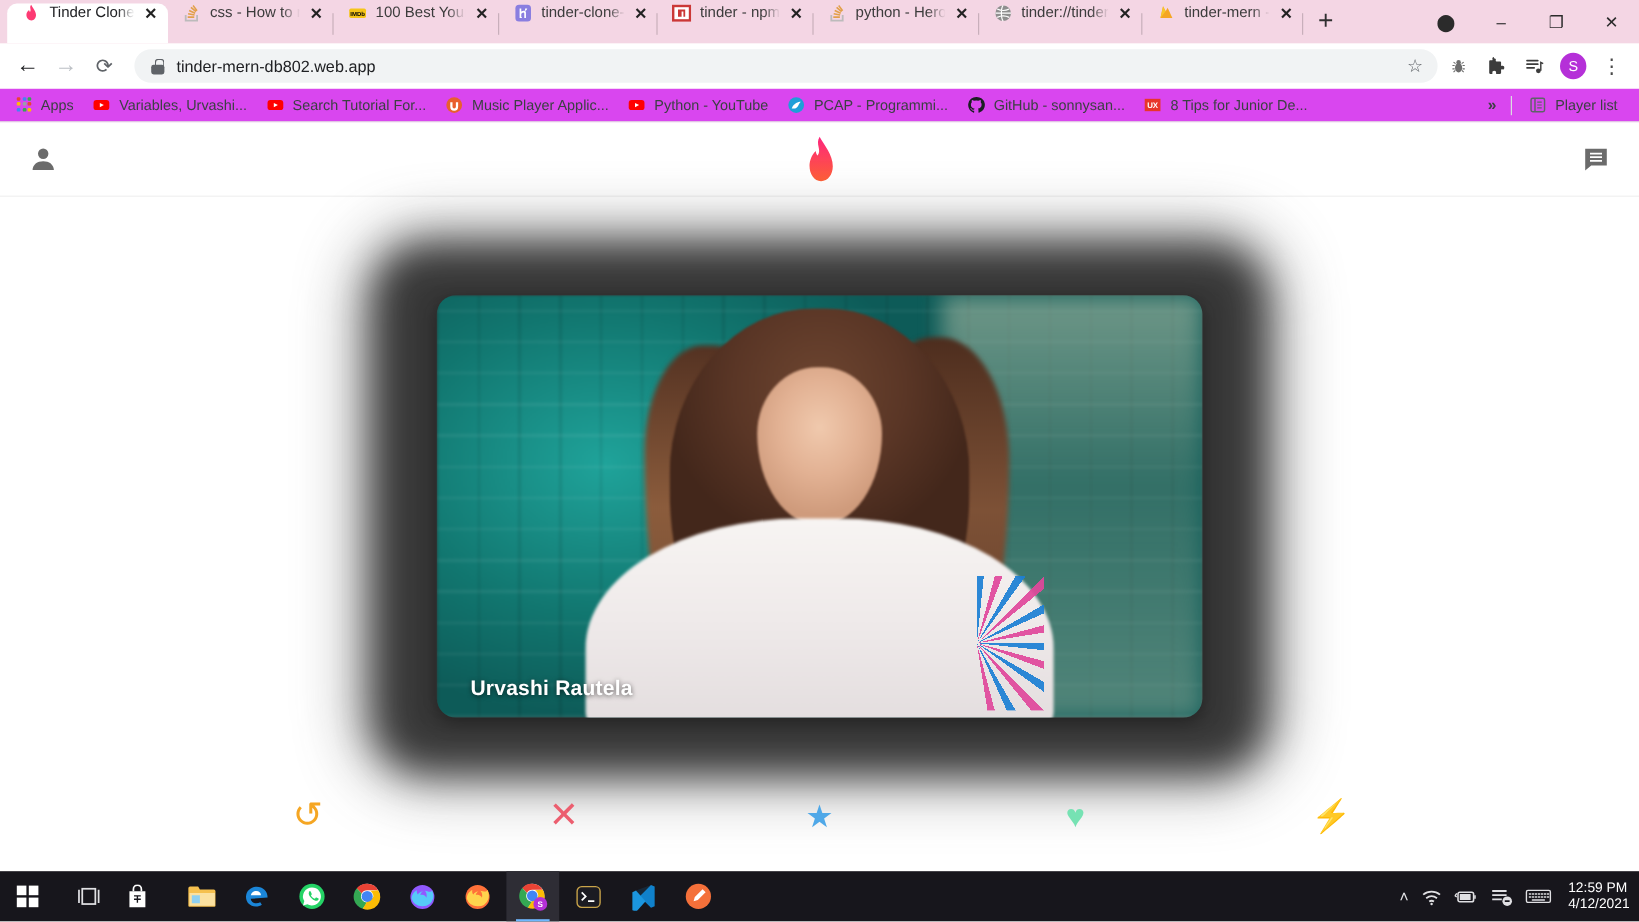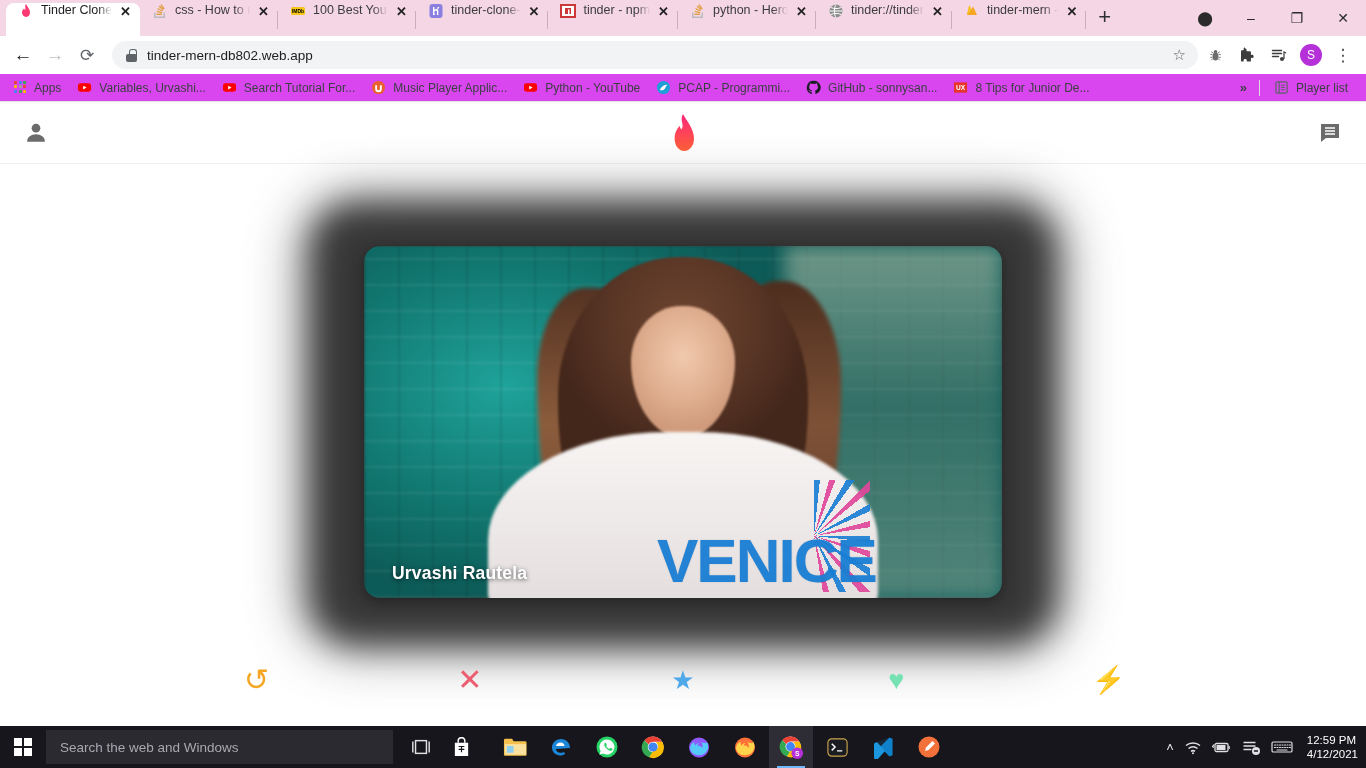--- a/index.html
+++ b/index.html
@@ -481,21 +481,20 @@
         <div class="swipe-card">
           <div class="photo">
             <div class="photo-bg"></div>
             <div class="photo-bg2"></div>
             <div class="fig-hair-l"></div>
             <div class="fig-hair-r"></div>
             <div class="fig-hair"></div>
             <div class="fig-face"></div>
             <div class="fig-body"></div>
             <div class="sunburst"></div>
-            <div class="venice">VENICE</div>
           </div>
           <div class="card-name">Urvashi Rautela</div>
         </div>
       </div>
     </div>
 
     <div class="swipe-row">
       <div class="swipe-btn">
         <span class="sb-ico" style="color:#f5a623;">↺</span>
       </div>
@@ -517,23 +516,20 @@
 </div>
 
 <div class="taskbar">
   <div class="startbtn">
     <span class="winlogo">
         <i></i>
         <i></i>
         <i></i>
         <i></i>
       </span>
-  </div>
-  <div class="searchbox">
-    <span>Search the web and Windows</span>
   </div>
   <div class="tb-sys">
     <div class="tb-ico">
       <svg width="20" height="18" viewBox="0 0 22 18">
           <rect x="5" y="2" width="12" height="14" fill="none" stroke="#e0e0e3" stroke-width="1.6"></rect>
           <path d="M2 3v12M20 3v12" stroke="#e0e0e3" stroke-width="1.6"></path>
         </svg>
     </div>
     <div class="tb-ico">
       <svg width="19" height="20" viewBox="0 0 20 21">

